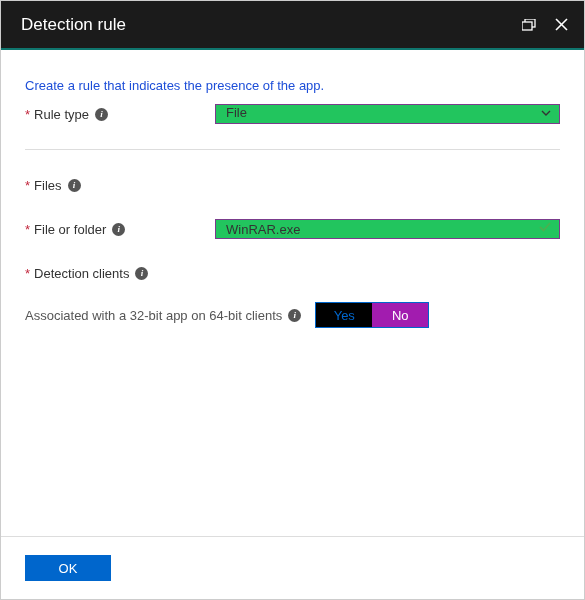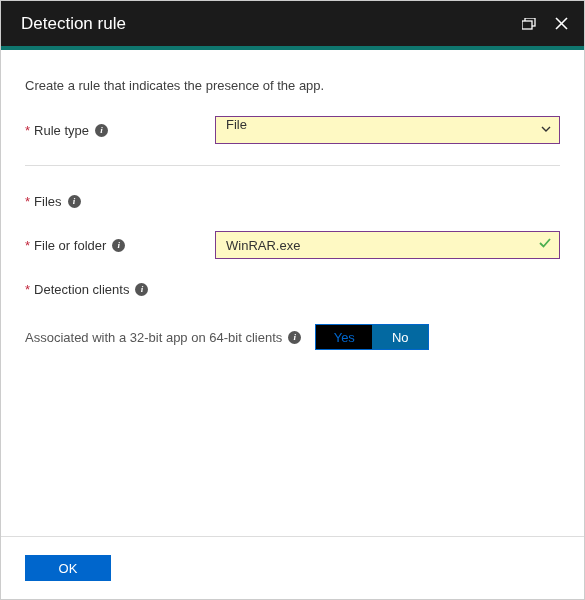--- a/index.html
+++ b/index.html
@@ -1,58 +1,58 @@
 <!DOCTYPE html>
 <html><head>
 <meta charset="utf-8">
 <style>
   * { box-sizing: border-box; margin: 0; padding: 0; font-family: "Segoe UI", Arial, sans-serif; }
   html, body { width: 585px; height: 600px; }
   .frame { width: 585px; height: 600px; border: 1px solid #ccc; display: flex; flex-direction: column; background: #ffffff; }
   .titlebar {
     background: #1b1b1b; color: #fff; height: 49px; display: flex; align-items: center;
     padding: 0 14px 0 20px; justify-content: space-between;
-    border-bottom: 4px solid #0f766e;
+    border-bottom: 2px solid #0f766e;
   }
   .titlebar .title { font-size: 17px; font-weight: 400; }
   .titlebar .win-controls { display: flex; gap: 14px; align-items: center; }
   .win-btn { width: 18px; height: 18px; display: flex; align-items: center; justify-content: center; cursor: pointer; }
   .content { flex: 1; padding: 28px 24px 0 24px; position: relative; display: flex; flex-direction: column; }
-  .subtitle { font-size: 13px; color: #404040; margin-bottom: 22px; }
+  .subtitle { font-size: 13px; color: #1d4ed8; margin-bottom: 6px; }
   .row { display: flex; align-items: center; margin-bottom: 14px; min-height: 30px; }
   .row .label { width: 190px; font-size: 13px; color: #333; display: flex; align-items: center; }
   .req { color: #c2273d; margin-right: 4px; }
   .info-icon {
     display: inline-flex; width: 13px; height: 13px; border-radius: 50%;
     background: #555; color: #fff; font-size: 9px; font-weight: bold;
     align-items: center; justify-content: center; margin-left: 6px;
     font-style: italic; font-family: Georgia, serif;
   }
   .field { flex: 1; position: relative; }
   .select, .input {
-    width: 100%; height: 28px; border: 1px solid #7b3b8c; background: #fef9c3;
+    width: 100%; height: 20px; border: 1px solid #7b3b8c; background: #22c55e;
     font-size: 13px; padding: 0 30px 0 10px; color: #333; outline: none;
   }
   .chevron {
     position: absolute; right: 8px; top: 50%; transform: translateY(-50%);
     pointer-events: none;
   }
   .check {
     position: absolute; right: 8px; top: 50%; transform: translateY(-50%);
     pointer-events: none;
   }
   .divider { border: none; border-top: 1px solid #ddd; margin: 6px 0 20px 0; }
-  .assoc-row { display: flex; align-items: center; font-size: 13px; color: #555; margin-top: 6px;}
+  .assoc-row { display: flex; align-items: center; font-size: 13px; color: #555; }
   .toggle { display: flex; margin-left: 14px; border: 1px solid #0066cc; height: 26px; }
   .toggle .opt {
     width: 56px; display: flex; align-items: center; justify-content: center;
     font-size: 13px; cursor: pointer;
   }
   .toggle .opt.yes { background: #000000; color: #0066cc; }
-  .toggle .opt.no { background: #0369a1; color: #fff; }
+  .toggle .opt.no { background: #a21caf; color: #fff; }
   .footer {
     border-top: 1px solid #ddd; padding: 18px 24px; background: #fff;
   }
   .ok-btn {
     width: 86px; height: 26px; background: #0066cc; color: #fff; border: none;
     font-size: 13px; cursor: pointer; font-weight: 400;
   }
 </style>
 </head>
 <body>

